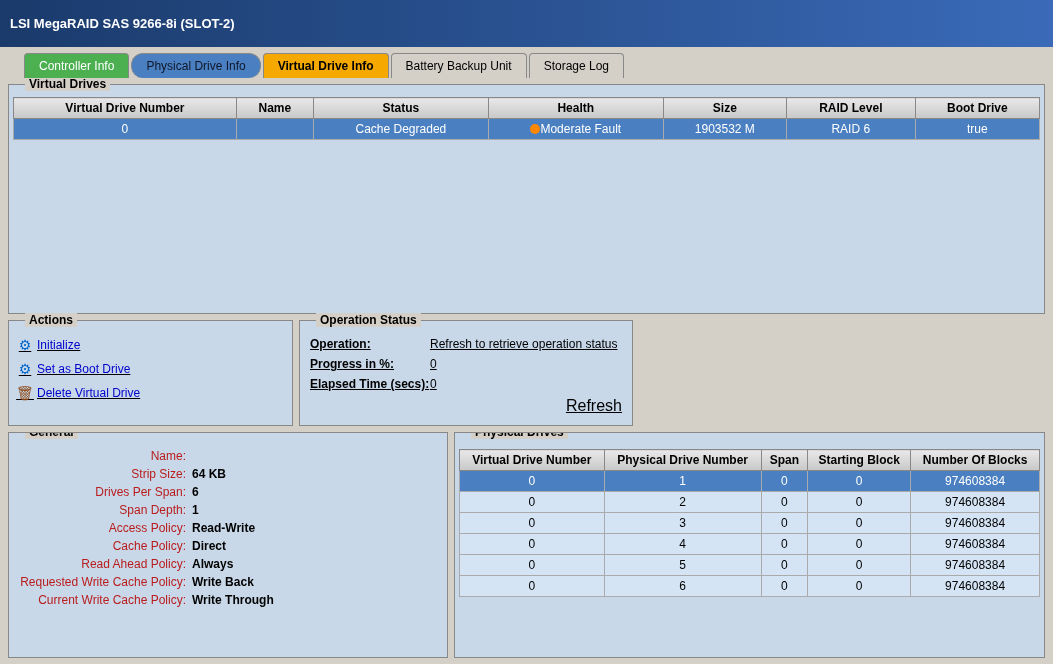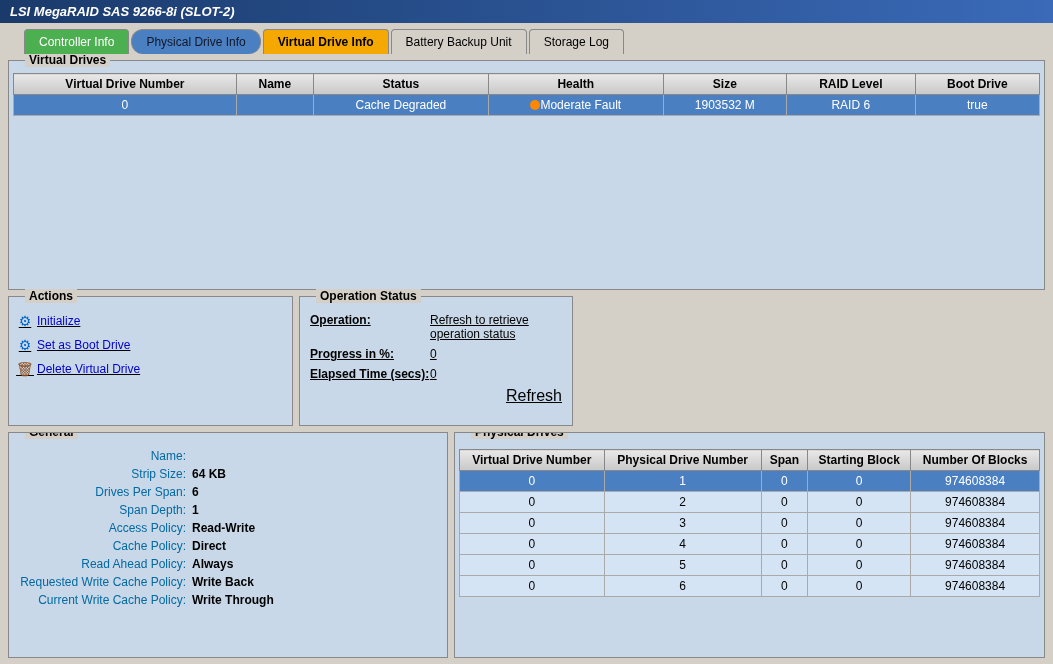--- a/index.html
+++ b/index.html
@@ -14,24 +14,23 @@
     #app {
       width: 1053px;
       height: 664px;
       background: #d4d0c8;
       display: flex;
       flex-direction: column;
     }
     #title-bar {
       background: linear-gradient(to right, #1a3a6b, #3a6ab8);
       color: white;
-      padding: 4px 10px;
+      padding: 16px 10px;
       font-size: 13px;
       font-weight: bold;
-      font-style: italic;
     }
     #tabs {
       display: flex;
       padding: 6px 8px 0 24px;
       background: #d4d0c8;
       gap: 2px;
     }
     .tab {
       padding: 5px 14px;
       border: 1px solid #888;
@@ -172,21 +171,21 @@
     }
     .general-row {
       display: flex;
       margin-bottom: 4px;
       font-size: 12px;
     }
     .general-label {
       text-align: right;
       min-width: 175px;
       padding-right: 6px;
-      color: #0369a1;
+      color: #b91c1c;
     }
     .general-value {
       font-weight: bold;
       color: #000;
     }
     #lower-row {
       display: flex;
       gap: 6px;
       flex: 1;
       min-height: 200px;
@@ -265,21 +264,21 @@
         <div class="action-link">
           <span class="action-icon">⚙</span>
           <span>Set as Boot Drive</span>
         </div>
         <div class="action-link">
           <span class="action-icon trash-icon">🗑</span>
           <span>Delete Virtual Drive</span>
         </div>
       </div>
 
-      <div class="section-box" style="width:274px; padding:16px 10px 20px 10px; position:relative;">
+      <div class="section-box" style="width:334px; padding:16px 10px 10px 10px; position:relative;">
         <span class="section-title">Operation Status</span>
         <div class="op-row">
           <span class="op-label">Operation:</span>
           <span class="op-value">Refresh to retrieve operation status</span>
         </div>
         <div class="op-row">
           <span class="op-label">Progress in %:</span>
           <span class="op-value">0</span>
         </div>
         <div class="op-row">

